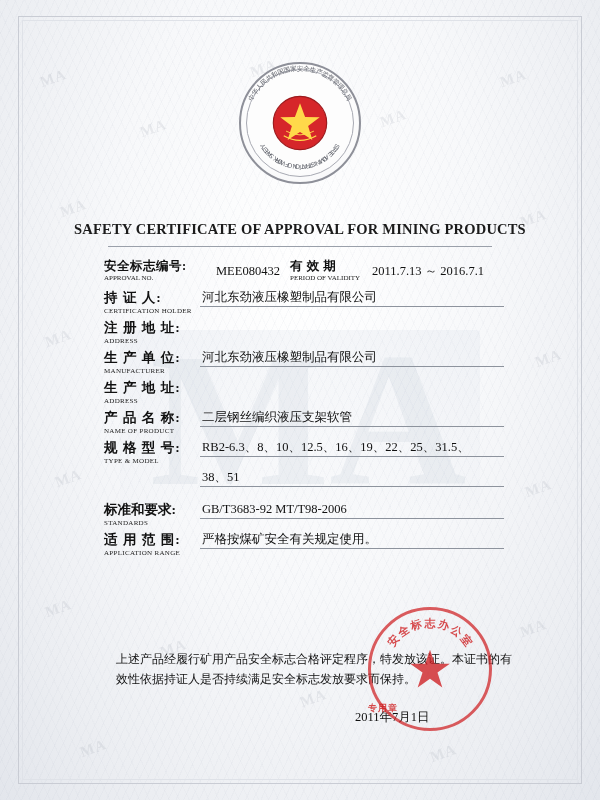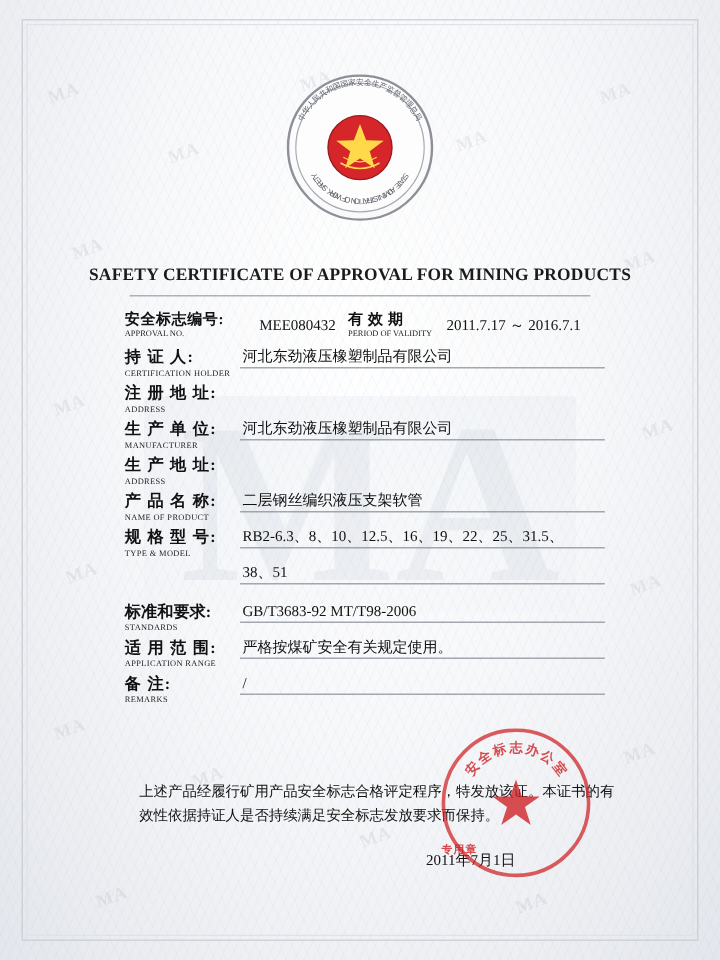--- a/index.html
+++ b/index.html
@@ -458,21 +458,21 @@
         <div class="top-lbl-en">Approval No.</div>
       </div>
       <div class="topcell-b">
         <div class="top-val">MEE080432</div>
       </div>
       <div class="topcell-b">
         <div class="top-lbl-cn">有 效 期</div>
         <div class="top-lbl-en">Period of Validity</div>
       </div>
       <div class="topcell-c">
-        <div class="top-val">2011.7.17 ～ 2016.7.1</div>
+        <div class="top-val">2011.7.13 ～ 2016.7.1</div>
       </div>
     </div>
 
     <div class="row">
       <div class="lbl">
         <span class="cn">持 证 人:</span>
         <span class="en">Certification Holder</span>
       </div>
       <div class="val">河北东劲液压橡塑制品有限公司</div>
     </div>
@@ -531,27 +531,20 @@
     </div>
 
     <div class="row">
       <div class="lbl">
         <span class="cn">适 用 范 围:</span>
         <span class="en">Application Range</span>
       </div>
       <div class="val">严格按煤矿安全有关规定使用。</div>
     </div>
 
-    <div class="row">
-      <div class="lbl">
-        <span class="cn">备 注:</span>
-        <span class="en">Remarks</span>
-      </div>
-      <div class="val">/</div>
-    </div>
 
   </div>
 
   <div class="statement">上述产品经履行矿用产品安全标志合格评定程序，特发放该证。本证书的有效性依据持证人是否持续满足安全标志发放要求而保持。</div>
 
 
   <div class="date">2011年7月1日</div>
 
   <div class="seal">
     <div class="sring"></div>

